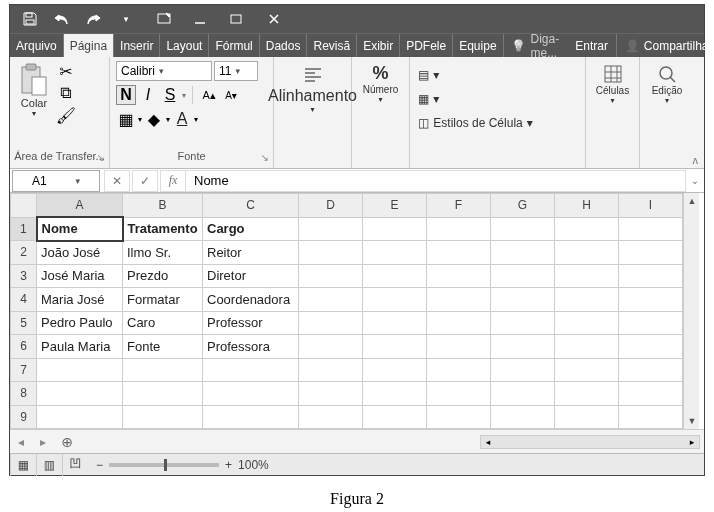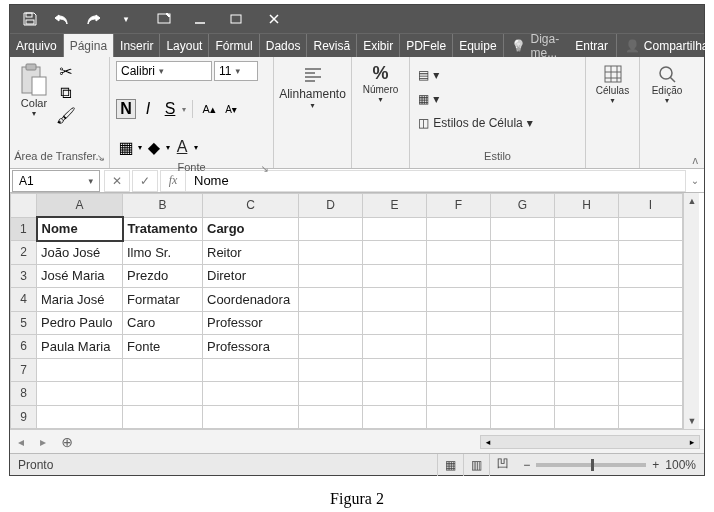--- a/index.html
+++ b/index.html
@@ -14,21 +14,21 @@
   .titlebar .qat .btn, .titlebar .wctrl .btn { width: 28px; height: 28px; display: flex; align-items: center; justify-content: center; cursor: default; }
   .titlebar .title { flex: 1; text-align: center; font-size: 13px; }
   .titlebar .wctrl { display: flex; }
   .titlebar .wctrl .btn { width: 36px; }
   .titlebar .wctrl .btn:last-child { width: 40px; }
   .titlebar svg { fill: #fff; stroke: #fff; }
 
   
   .tabs { height: 24px; background: #555; color: #fff; display: flex; align-items: stretch; font-size: 12px; border-top: 1px solid #666; }
   .tabs .tab { padding: 0 6px; display: flex; align-items: center; border-right: 1px solid #777; cursor: default; white-space: nowrap; }
-  .tabs .tab.active { background: #f3f3f3; color: #0369a1; }
+  .tabs .tab.active { background: #f3f3f3; color: #14532d; }
   .tabs .spacer { flex: 1; }
   .tabs .tellme { display: flex; align-items: center; gap: 4px; color: #ccc; padding: 0 8px; }
   .tabs .signin, .tabs .share { padding: 0 8px; display: flex; align-items: center; gap: 4px; }
   .tabs .share { border-left: 1px solid #777; }
 
   
   .ribbon { height: 112px; background: #f3f3f3; border-bottom: 1px solid #bbb; display: flex; position: relative; }
   .rgroup { border-right: 1px solid #ccc; display: flex; flex-direction: column; }
   .rgroup .body { flex: 1; display: flex; align-items: flex-start; padding: 4px 6px; gap: 4px; }
   .rgroup .label { height: 18px; font-size: 11px; color: #555; text-align: center; position: relative; }
@@ -37,21 +37,21 @@
   .hstack { display: flex; align-items: center; gap: 2px; }
   .bigbtn { display: flex; flex-direction: column; align-items: center; justify-content: center; font-size: 11px; color: #333; padding: 2px 4px; cursor: default; }
   .smbtn { width: 20px; height: 20px; display: flex; align-items: center; justify-content: center; border: 1px solid transparent; cursor: default; }
   .smbtn.sel { border: 1px solid #888; background: #e8e8e8; }
   .combo { height: 20px; border: 1px solid #aaa; background: #fff; display: flex; align-items: center; font-size: 12px; padding: 0 4px; }
   .combo .caret { margin-left: 4px; font-size: 9px; color: #555; }
   .ribbon-collapse { position: absolute; right: 6px; bottom: 2px; font-size: 11px; color: #777; }
 
   
   .fbar { height: 24px; display: flex; align-items: center; border-bottom: 1px solid #bbb; background: #fff; }
-  .namebox { width: 88px; height: 22px; border: 1px solid #aaa; margin: 0 2px; display: flex; align-items: center; padding: 0 6px; font-size: 12px; background: #fff; }
+  .namebox { width: 88px; height: 22px; border: 1px solid #aaa; margin: 0 2px; display: flex; align-items: center; padding: 0 19px; font-size: 12px; background: #fff; }
   .namebox .caret { margin-left: auto; font-size: 9px; color: #555; }
   .fbar .fxbtn { width: 26px; height: 22px; display: flex; align-items: center; justify-content: center; border: 1px solid #ddd; margin-left: 2px; font-size: 12px; color: #777; }
   .fbar .fx { font-style: italic; font-family: serif; }
   .fbar .formula { flex: 1; height: 22px; border: 1px solid #ddd; border-left: none; padding: 0 8px; display: flex; align-items: center; font-size: 13px; }
   .fbar .expand { width: 18px; text-align: center; font-size: 10px; color: #777; }
 
   
   .gridwrap { flex: 1; display: flex; overflow: hidden; background: #fff; }
   table.grid { border-collapse: collapse; table-layout: fixed; font-size: 13px; color: #222; }
   table.grid th, table.grid td { border: 1px solid #ccc; height: 20px; overflow: hidden; white-space: nowrap; }
@@ -180,21 +180,21 @@
           <div class="vstack">
             <div class="smbtn">✂</div>
             <div class="smbtn">⧉</div>
             <div class="smbtn">🖌</div>
           </div>
         </div>
         <div class="label"><span>Área de Transfer...</span><span class="dlg">↘</span></div>
       </div>
 
       <div class="rgroup" style="width:164px;">
-        <div class="body vstack" style="gap:18px;">
+        <div class="body vstack" style="gap:4px;">
           <div class="hstack">
             <div class="combo" style="width:96px;">
                 <span>Calibri</span>
                 <span class="caret">▾</span>
               </div>
             <div class="combo" style="width:44px;">
                 <span>11</span>
                 <span class="caret">▾</span>
               </div>
           </div>
@@ -218,21 +218,21 @@
         </div>
         <div class="label"><span>Fonte</span><span class="dlg">↘</span></div>
       </div>
 
       <div class="rgroup" style="width:78px;">
         <div class="body" style="justify-content:center;">
           <div class="bigbtn">
             <svg width="24" height="24" viewBox="0 0 24 24">
                 <path d="M4 6h16M4 10h10M4 14h16M4 18h10" stroke="#666" stroke-width="1.5"></path>
               </svg>
-            <span style="font-size:12px;">Alinhamento</span>
+            <span style="font-size:16px;">Alinhamento</span>
             <span style="font-size:8px;">▾</span>
           </div>
         </div>
         <div class="label"></div>
       </div>
 
       <div class="rgroup" style="width:58px;">
         <div class="body" style="justify-content:center;">
           <div class="bigbtn">
             <span style="font-size:18px;font-weight:bold;">%</span>
@@ -242,21 +242,20 @@
         </div>
         <div class="label"></div>
       </div>
 
       <div class="rgroup" style="width:176px;">
         <div class="body vstack" style="gap:4px;padding-top:8px;">
           <div class="stylebtn"><span>▤</span> ▾</div>
           <div class="stylebtn"><span>▦</span> ▾</div>
           <div class="stylebtn"><span>◫</span><span>Estilos de Célula</span> ▾</div>
         </div>
-        <div class="label"><span>Estilo</span></div>
       </div>
 
       <div class="rgroup" style="width:54px;">
         <div class="body" style="justify-content:center;">
           <div class="bigbtn">
             <svg width="22" height="22" viewBox="0 0 22 22">
                 <rect x="3" y="3" width="16" height="16" fill="none" stroke="#666"></rect>
                 <path d="M3 9h16M3 15h16M9 3v16M15 3v16" stroke="#666"></path>
               </svg>
             <span style="font-size:10px;">Células</span>
@@ -432,21 +431,20 @@
       <div class="addsheet">⊕</div>
       <div class="hscroll">
         <div class="track">
           <div class="la">◂</div>
           <div class="ra">▸</div>
         </div>
       </div>
     </div>
 
     <div class="statusbar">
-      <div class="msg">Pronto</div>
       <div class="viewbtn">▦</div>
       <div class="viewbtn">▥</div>
       <div class="viewbtn">凹</div>
       <div class="zoom">
         <span>−</span>
         <div class="zslider">
             <div class="thumb"></div>
           </div>
         <span>+</span>
         <span>100%</span>

